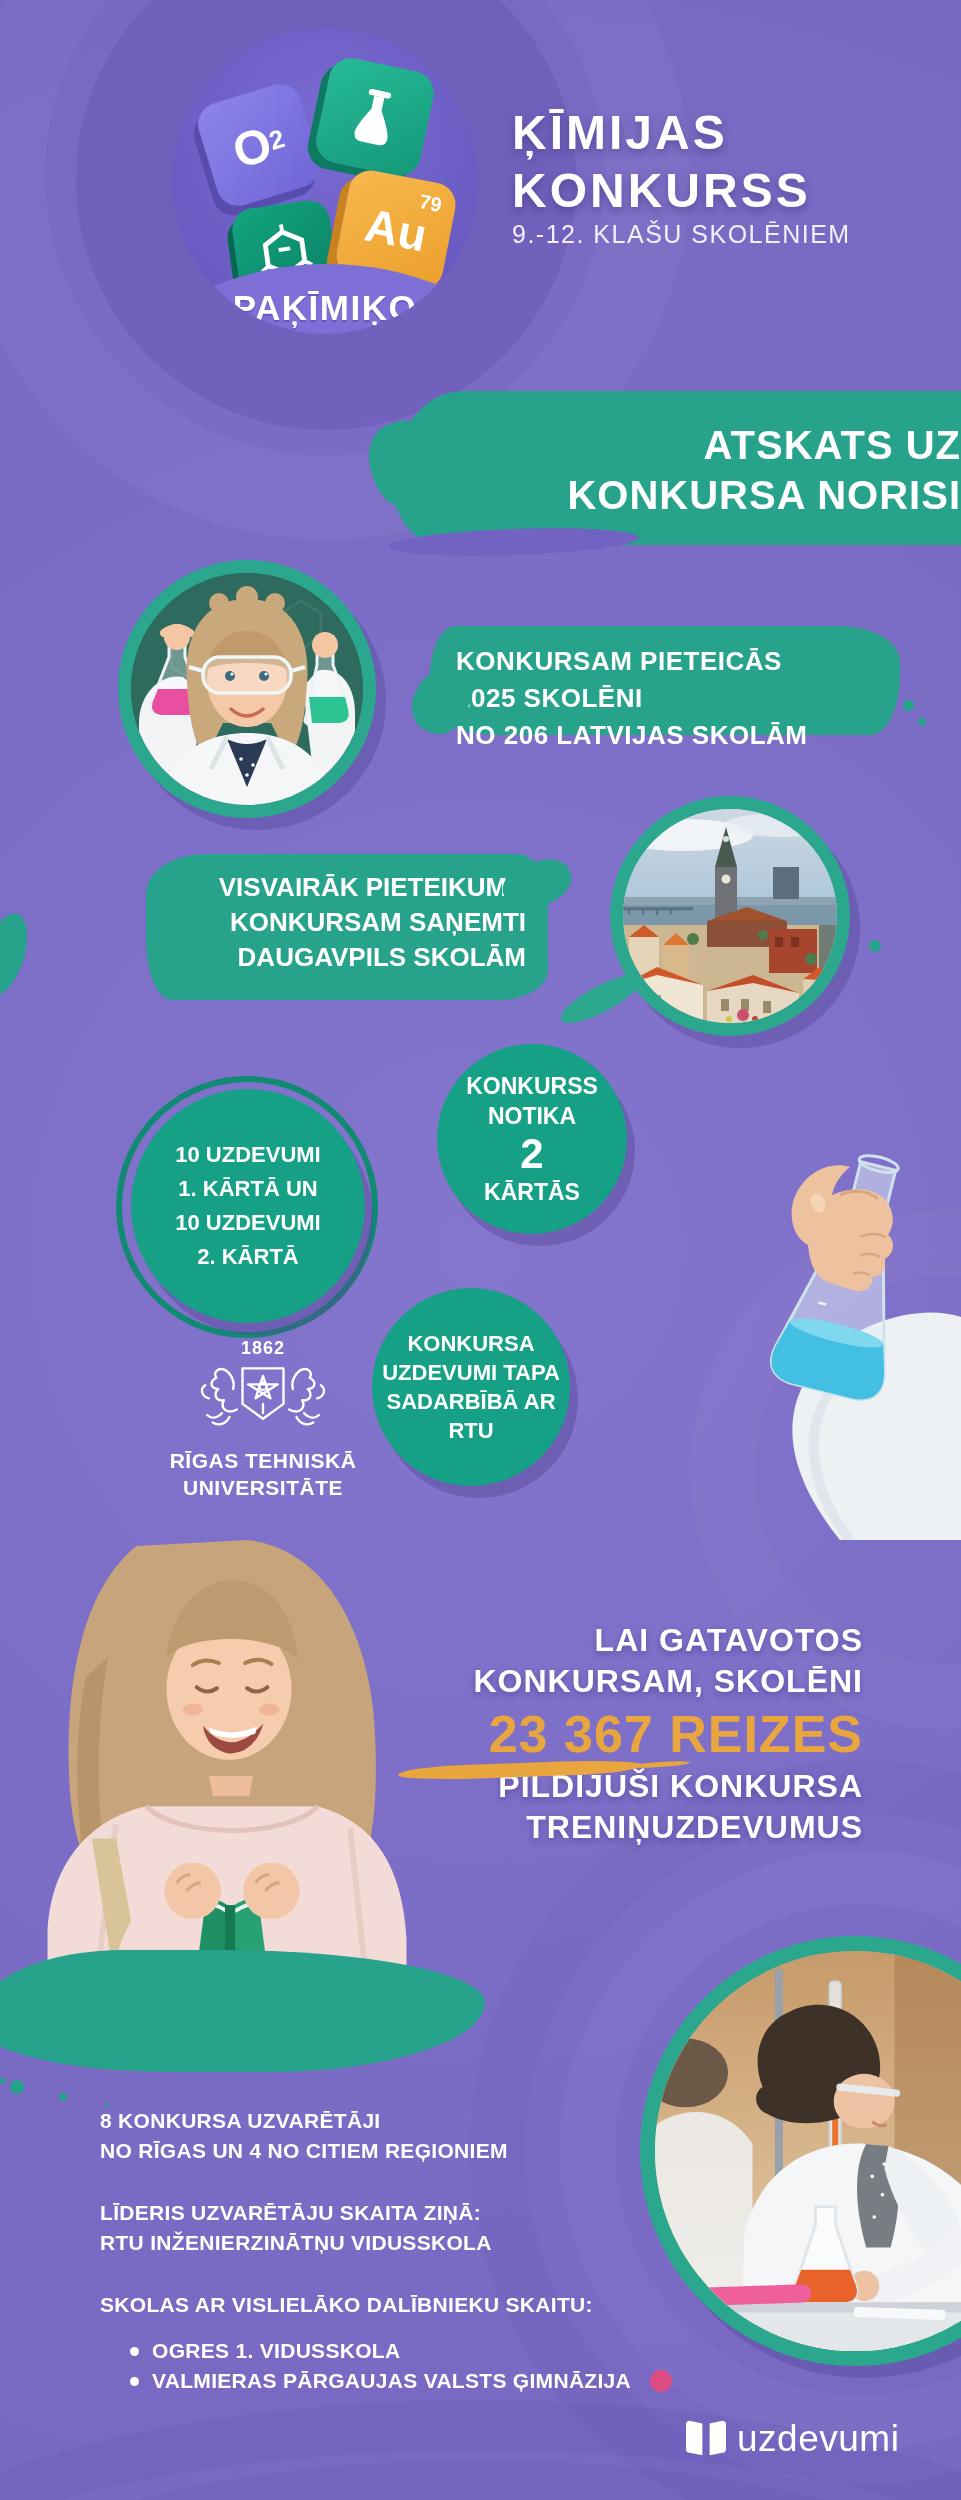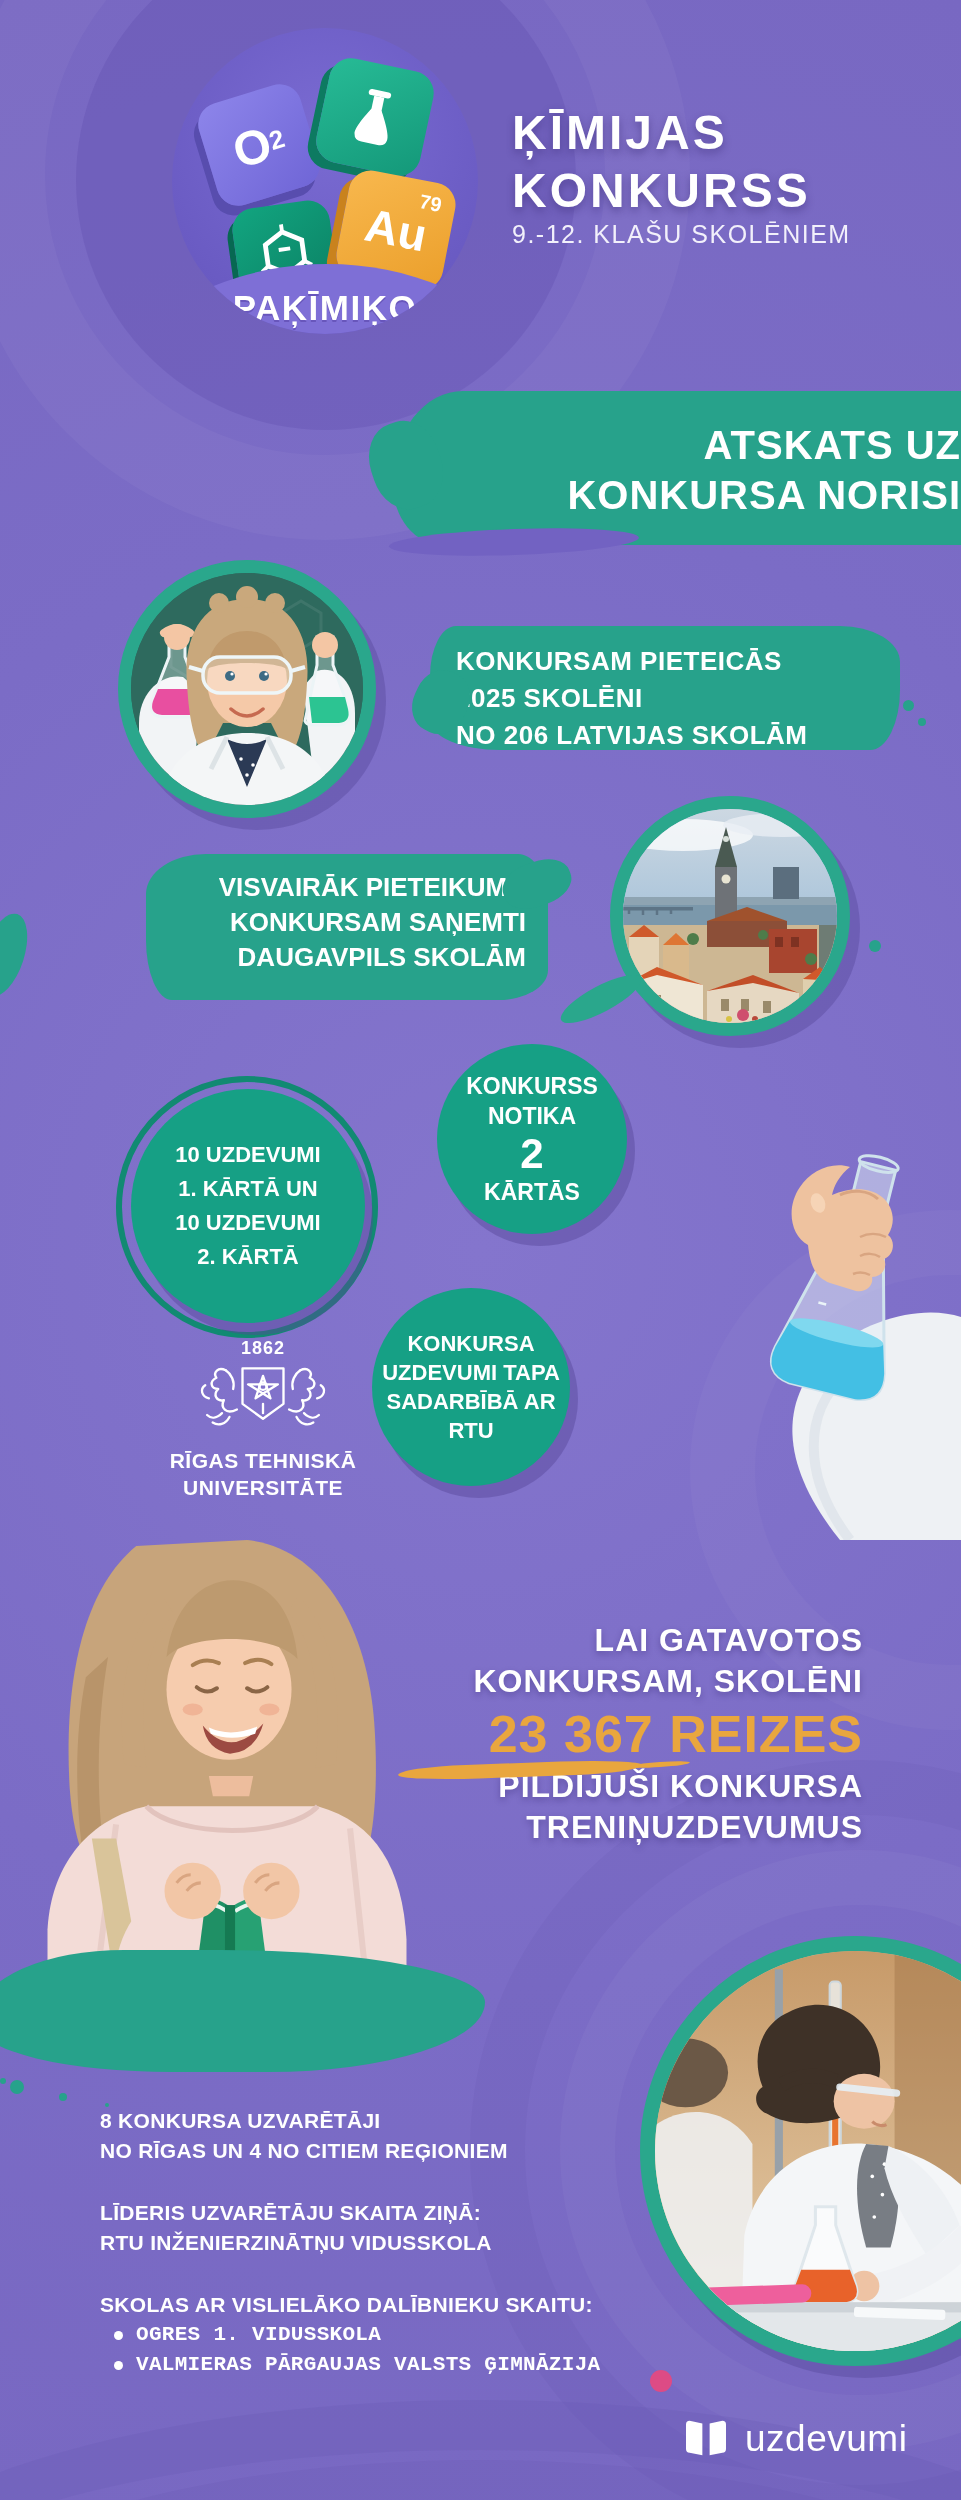--- a/index.html
+++ b/index.html
@@ -47,21 +47,21 @@
 
   
   .photo-circle{border-radius:50%;overflow:hidden;box-shadow:10px 12px 0 rgba(86,70,152,0.40);}
   .photo-girl{left:118px;top:560px;width:258px;height:258px;border:13px solid #2aa78c;background:#2e6a5e;}
   .photo-riga{left:610px;top:796px;width:240px;height:240px;border:13px solid #2aa78c;background:#a9c4da;}
   .photo-lab{left:640px;top:1936px;width:430px;height:430px;border:15px solid #2aa78c;background:#d8bd94;}
   .photo-circle svg{display:block;width:100%;height:100%;}
 
   
   .brush{background:#27a28b;color:#fff;font-weight:bold;}
-  .brush-applied{left:430px;top:626px;width:470px;height:124px;border-radius:26px 60px 30px 70px/50px 36px 60px 30px;font-size:26px;line-height:37px;padding:17px 0 17px 26px;letter-spacing:0.5px;}
+  .brush-applied{left:430px;top:626px;width:470px;height:109px;border-radius:26px 60px 30px 70px/50px 36px 60px 30px;font-size:26px;line-height:37px;padding:17px 0 17px 26px;letter-spacing:0.5px;}
   .brush-applied::before{content:"";position:absolute;left:-16px;top:44px;width:54px;height:64px;background:#27a28b;border-radius:45%;transform:rotate(25deg);}
   .brush-regions{left:146px;top:854px;width:402px;height:146px;border-radius:60px 30px 50px 26px/40px 50px 30px 60px;font-size:26px;line-height:35px;padding:16px 22px 0 0;text-align:right;}
   .brush-regions::after{content:"";position:absolute;right:-24px;top:8px;width:70px;height:44px;background:#27a28b;border-radius:45%;transform:rotate(-20deg);}
   .blob{position:absolute;background:#27a28b;border-radius:50%;}
   .blob-left-edge{left:-16px;top:912px;width:40px;height:86px;transform:rotate(18deg);}
   .blob-riga-tail{left:556px;top:986px;width:90px;height:26px;background:#2aa78c;transform:rotate(-28deg);}
   .blob-dot1{left:903px;top:700px;width:11px;height:11px;}
   .blob-dot2{left:918px;top:718px;width:8px;height:8px;}
   .blob-dot3{left:869px;top:940px;width:12px;height:12px;}
 
@@ -92,28 +92,28 @@
   
   .training{right:98px;top:1620px;text-align:right;color:#fff;font-weight:bold;}
   .t-line{font-size:32px;line-height:41px;letter-spacing:1px;text-shadow:0 3px 6px rgba(44,30,100,0.35);}
   .t-big{font-size:52px;line-height:64px;color:#e9a63e;letter-spacing:1px;text-shadow:none;}
   .t-underline{left:398px;top:1763px;width:244px;height:14px;background:#e9a63e;border-radius:50% 60% 50% 60%/100% 80% 100% 80%;transform:rotate(-2deg);}
   .t-underline::after{content:"";position:absolute;right:-48px;top:4px;width:60px;height:5px;background:#e9a63e;border-radius:50%;transform:rotate(-2deg);}
 
   
   .results{left:100px;top:2106px;width:600px;color:#fff;font-weight:bold;font-size:21px;line-height:30px;letter-spacing:0.3px;}
   .res-block{margin:0 0 32px 0;}
-  .results ul{list-style:none;margin:0;padding:0;font-family:Liberation Mono, monospace;}
+  .results ul{list-style:none;margin:16px;padding:0;}
   .results li{position:relative;padding-left:36px;}
   .results li::before{content:"";position:absolute;left:14px;top:11px;width:9px;height:9px;border-radius:50%;background:#fff;}
 
   .pink-dot{left:650px;top:2370px;width:22px;height:22px;border-radius:50%;background:#dd4b85;}
 
   
-  .footer-logo{left:682px;top:2418px;display:flex;align-items:center;gap:15px;color:#fff;}
+  .footer-logo{left:682px;top:2418px;display:flex;align-items:center;gap:7px;color:#fff;}
   .footer-brand{font-size:37px;font-weight:400;letter-spacing:0.5px;}
 </style>
 </head>
 <body>
 
 <div class="poster">
 
   <div class="ring ring-top"></div>
   <div class="ring disc-top"></div>
   <div class="ring ring-mid"></div>

